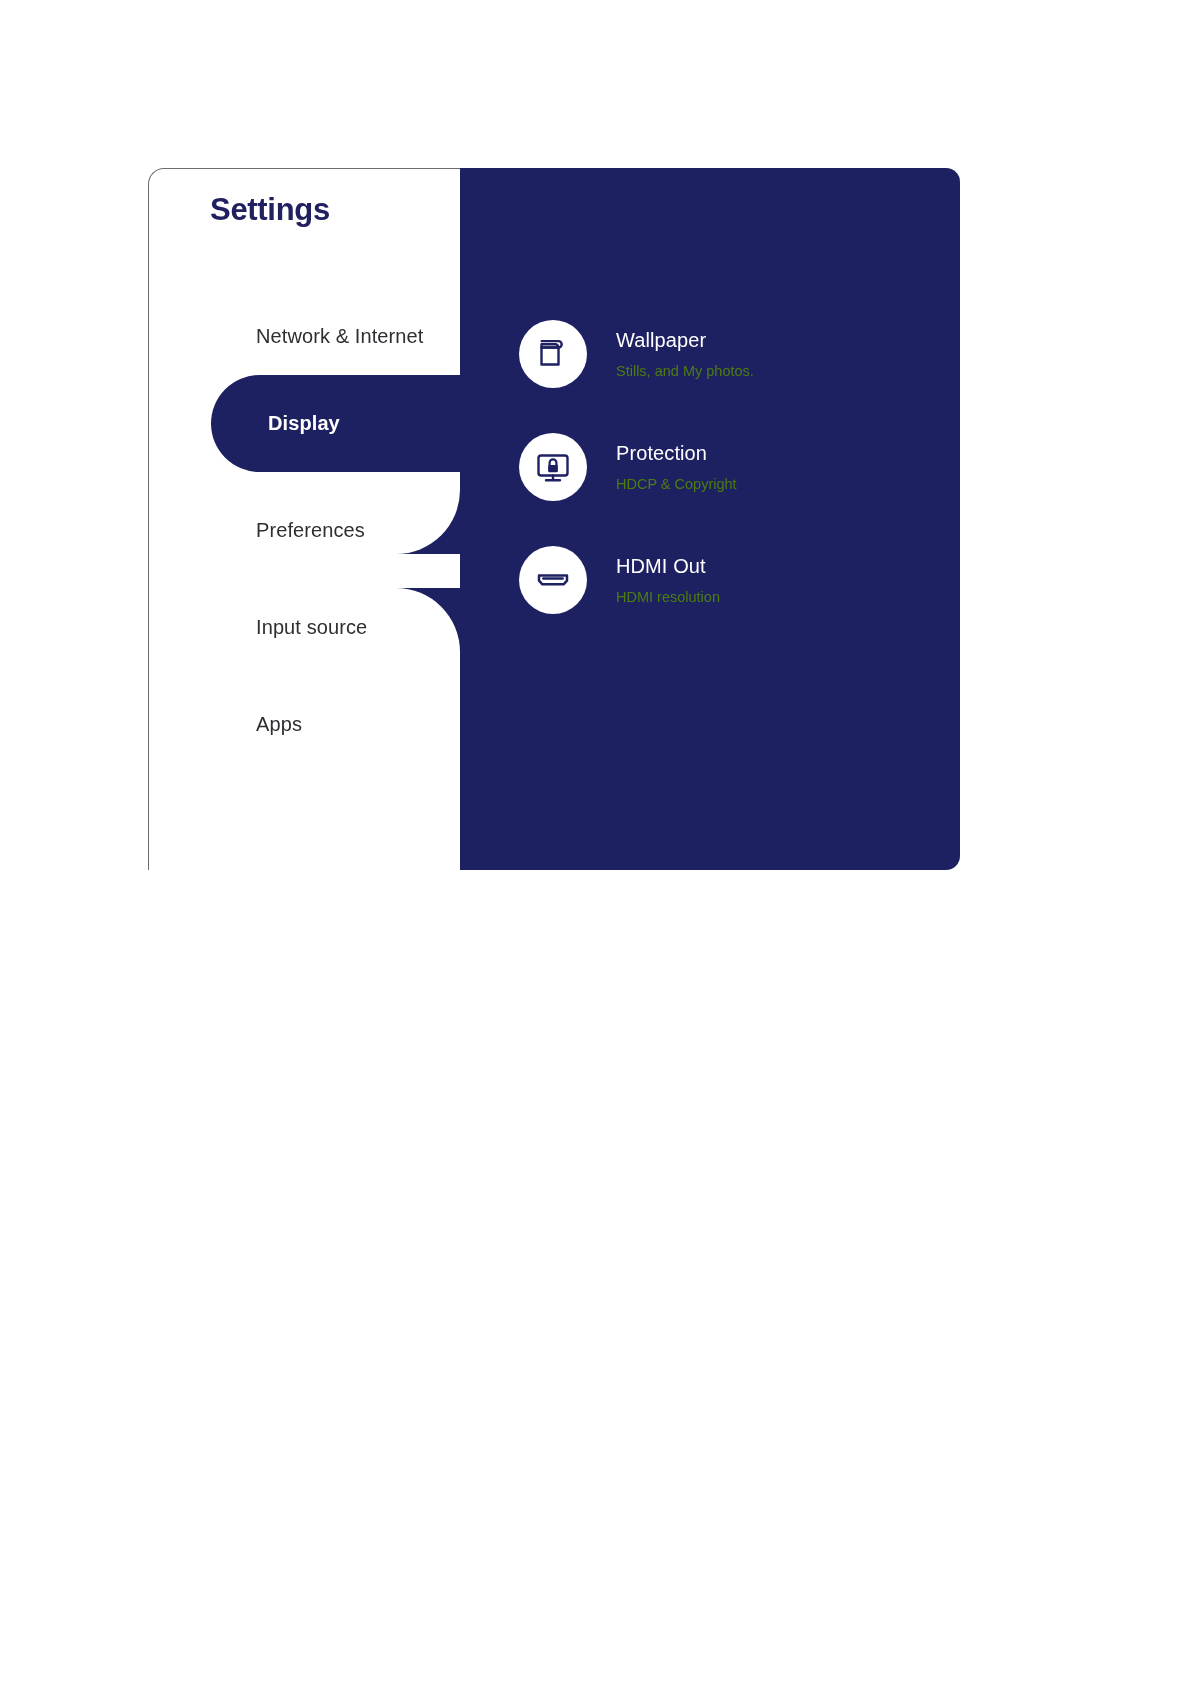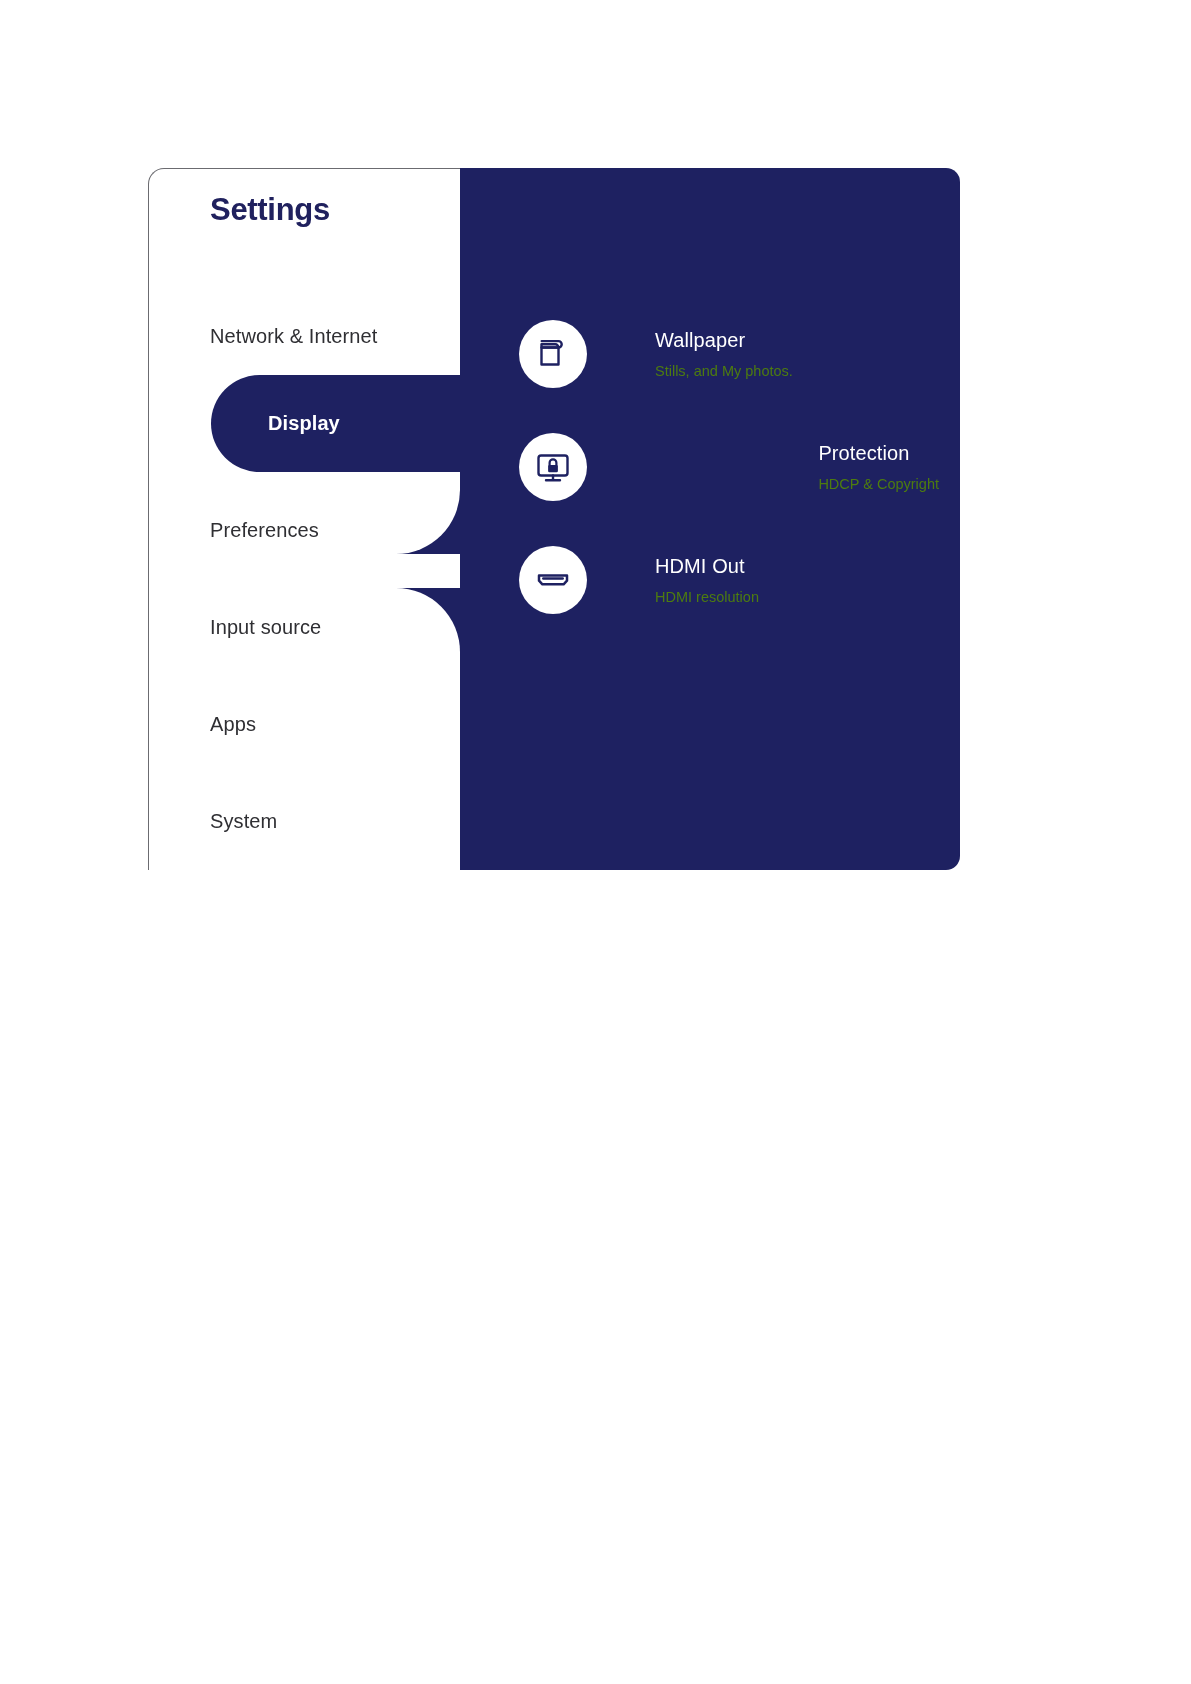--- a/index.html
+++ b/index.html
@@ -72,21 +72,21 @@
     height: 702px;
   }
   .nav-item {
     position: absolute;
     left: 0;
     width: 312px;
     height: 97px;
     display: flex;
     align-items: center;
     box-sizing: border-box;
-    padding-left: 62px;
+    padding-left: 108px;
   }
   .nav-label {
     font-size: 20px;
     color: #2f2f33;
     white-space: nowrap;
     letter-spacing: 0.1px;
   }
 
   
   .nav-item.selected {
@@ -131,21 +131,20 @@
     top: 0;
     width: 500px;
     height: 702px;
   }
   .option-row {
     position: absolute;
     left: 59px;
     display: flex;
     align-items: center;
     width: 420px;
-    gap: 39px;
   }
   .option-icon {
     width: 68px;
     height: 68px;
     border-radius: 50%;
     background: #ffffff;
     flex: 0 0 68px;
     display: flex;
     align-items: center;
     justify-content: center;
@@ -201,43 +200,40 @@
     </div>
 
     <div class="nav-item" style="top:411px;">
       <span class="nav-label">Input source</span>
     </div>
 
     <div class="nav-item" style="top:508px;">
       <span class="nav-label">Apps</span>
     </div>
 
-    <div class="nav-item" style="top:605px;">
-      <span class="nav-label">System</span>
-    </div>
 
   </div>
 
   <div class="option-list">
 
     <div class="option-row" style="top:152px;">
       <div class="option-icon">
         <svg width="36" height="36" viewBox="0 0 36 36" aria-hidden="true">
           <path d="M6.5 11.5 h17 a3.2 3.2 0 0 0 -3.2 -3.2 h-13.8 z" fill="none" stroke="#1e2161" stroke-width="2.4" stroke-linejoin="round" stroke-linecap="round"></path>
           <path d="M23.5 11.5 a3.2 3.2 0 0 0 3.2 -3.2 a3.2 3.2 0 0 0 -3.2 -3.2 h-16.8" fill="none" stroke="#1e2161" stroke-width="2.4" stroke-linejoin="round" stroke-linecap="round"></path>
           <rect x="6.5" y="11.5" width="17" height="17" fill="none" stroke="#1e2161" stroke-width="2.4" stroke-linejoin="round"></rect>
         </svg>
       </div>
       <div class="option-text">
         <span class="option-title">Wallpaper</span>
         <span class="option-sub">Stills, and My photos.</span>
       </div>
     </div>
 
-    <div class="option-row" style="top:265px;justify-content:space-between;">
+    <div class="option-row" style="top:265px;">
       <div class="option-icon">
         <svg width="38" height="38" viewBox="0 0 38 38" aria-hidden="true">
           <rect x="4.5" y="7.5" width="29" height="20" rx="2.6" fill="none" stroke="#1e2161" stroke-width="2.4"></rect>
           <path d="M19 27.5 v4.4 M12 32.2 h14" stroke="#1e2161" stroke-width="2.4" stroke-linecap="round"></path>
           <path d="M15.6 17.2 v-2.4 a3.4 3.4 0 0 1 6.8 0 v2.4" fill="none" stroke="#1e2161" stroke-width="2.2" stroke-linecap="round"></path>
           <rect x="14.1" y="16.9" width="9.8" height="7.3" rx="1.3" fill="#1e2161"></rect>
         </svg>
       </div>
       <div class="option-text">
         <span class="option-title">Protection</span>

